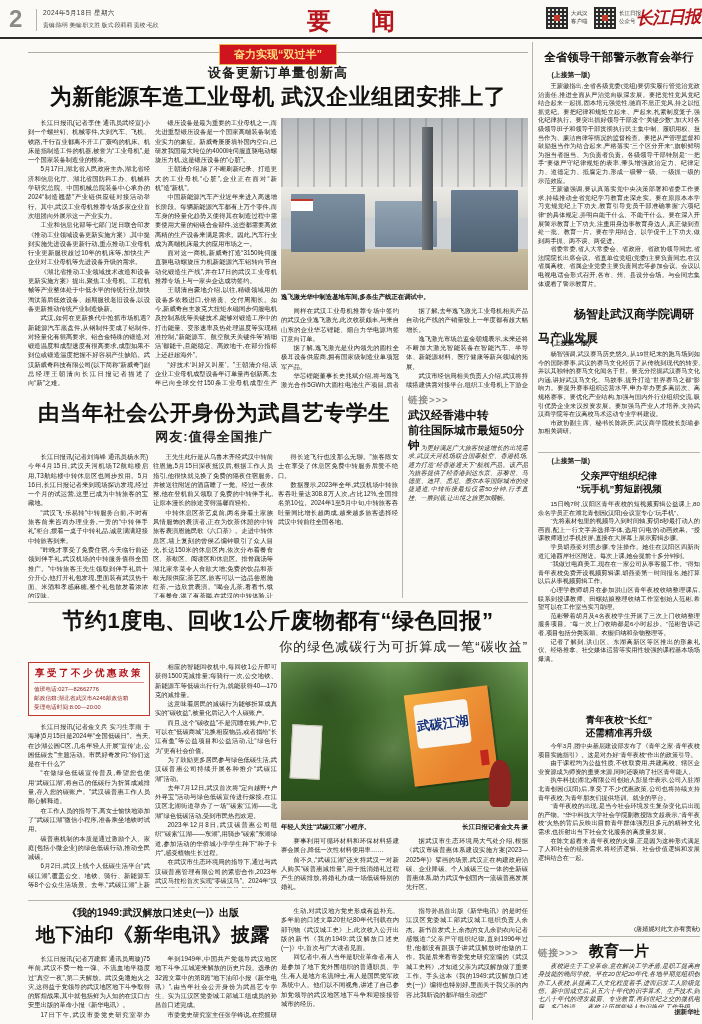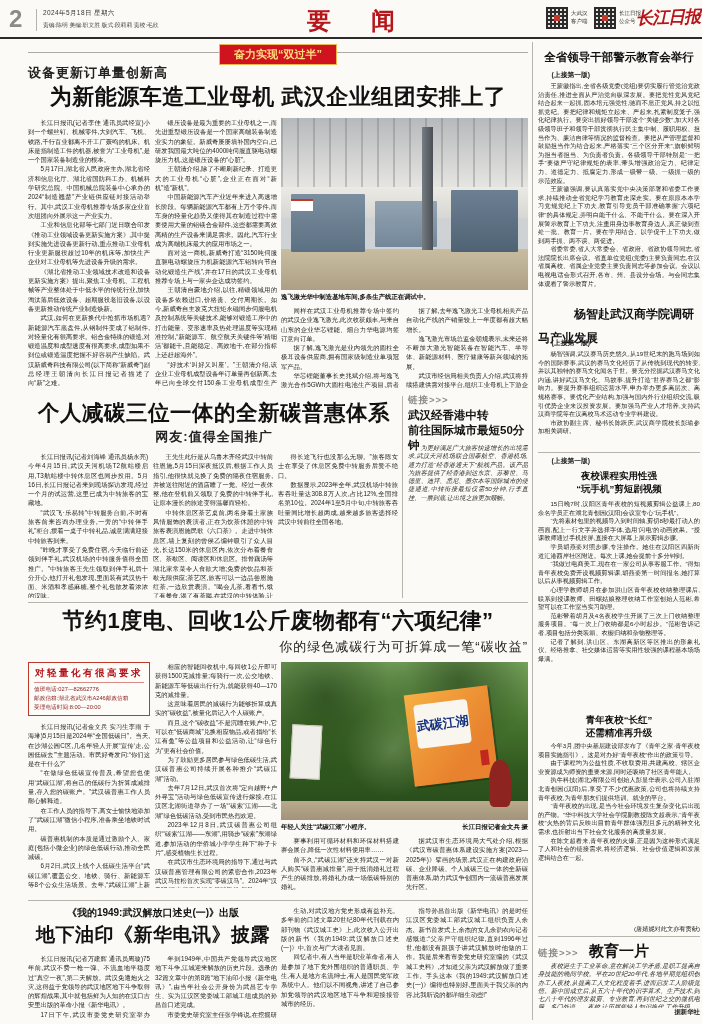--- a/index.html
+++ b/index.html
@@ -25,21 +25,21 @@
   .s-para { font-size:6.2px; line-height:8.6px; text-align:justify; text-indent:2em; color:#1e1e1e; }
   .i-para { font-size:6.2px; line-height:8.3px; text-align:justify; text-indent:2em; color:#2b2b2b; font-style:italic; }
   .n-line { font-size:5.7px; line-height:9px; color:#8a2020; text-align:left; }
   .hline { position:absolute; height:1px; background:#b9b4ab; }
   .vline { position:absolute; width:1px; background:#b9b4ab; }
   .caption { position:absolute; font-size:6.4px; color:#111; font-weight:bold; }
 
   
   .banner-rule { position:absolute; left:28px; top:52px; width:500px; height:1px; background:#b0aba2; }
   .banner { position:absolute; left:278px; top:44px; transform:translateX(-50%); background:#cf1420; color:#ffdf7e; font-weight:bold; font-size:11px; padding:2px 14px; border:1px solid #e9b84e; white-space:nowrap; }
-  .kicker { position:absolute; left:28px; top:64px; width:500px; text-align:left; font-size:13px; font-weight:600; color:#222; letter-spacing:1px;font-family:Liberation Mono, monospace; }
+  .kicker { position:absolute; left:28px; top:64px; width:500px; text-align:center; font-size:13px; font-weight:600; color:#222; letter-spacing:1px;font-family:Liberation Mono, monospace; }
   .h-big { position:absolute; text-align:center; font-weight:900; color:#111; white-space:nowrap; letter-spacing:.5px; }
 
   
   .photo { position:absolute; overflow:hidden; }
   .ph-factory { background:#cfd2d4; }
   .f-ceiling { position:absolute; left:0; top:0; right:0; height:40%; background:repeating-linear-gradient(90deg,rgba(110,116,122,.35) 0 2px,transparent 2px 16px),linear-gradient(180deg,#b6b9bc,#e6e5e1); }
   .f-wall { position:absolute; left:0; top:40%; right:0; height:18%; background:linear-gradient(180deg,#eceae4,#d6d6d3); }
   .f-floor { position:absolute; left:0; bottom:0; right:0; height:24%; background:linear-gradient(180deg,#c9bda1,#ac9f85); }
   .f-m { position:absolute; border-radius:1px; }
   .f-col { position:absolute; left:57%; top:5%; width:4.5%; height:72%; background:linear-gradient(90deg,#767d83,#494f54); }
@@ -132,21 +132,21 @@
       <p class="para">同样在武汉工业母机推荐专场中签约的武汉企业逸飞激光,此次收获颇丰,与来自山东的企业华芯锂能、烟台力华电源均签订意向订单。</p>
       <p class="para">据了解,逸飞激光是业内领先的圆柱全极耳设备供应商,拥有国家级制造业单项冠军产品。</p>
       <p class="para">华芯锂能董事长史兆斌介绍,将与逸飞激光合作5GWh大圆柱电池生产项目,后者设备的稳定性、精度、良率、生产效率等技术方面已形成全面领先优势。</p>
     </div>
   <div class="col" style="left:406px;top:306px;width:122px;height:84px">
       <p class="para">据了解,去年逸飞激光工业母机相关产品自动化产线的产销量较上一年度都有超大幅增长。</p>
       <p class="para">逸飞激光市场总监金朝规表示,未来还将不断加大激光智能装备在智能汽车、半导体、新能源材料、医疗健康等新兴领域的拓展。</p>
       <p class="para">武汉市经信局相关负责人介绍,武汉将持续搭建供需对接平台,组织工业母机上下游企业开展供需对接活动,提升工业母机产业创新能力、供给能力和支撑保障能力,促进武汉智能制造装备产业规模扩大、提质增效。</p>
     </div>
 
-  <div class="h-big" style="left:28px;top:398px;width:372px;font-size:21.5px">个人减碳三位一体的全新碳普惠体系</div>
+  <div class="h-big" style="left:28px;top:398px;width:372px;font-size:21.5px">由当年社会公开身份为武昌艺专学生</div>
   <div style="position:absolute;left:28px;top:428px;width:372px;text-align:center;font-size:13px;font-weight:600;color:#222;letter-spacing:1px">网友:值得全国推广</div>
 
   <div class="col" style="left:28px;top:452px;width:120px;height:146px">
       <p class="para">长江日报讯(记者刘海锋 通讯员杨永亮)今年4月15日,武汉天河机场T2航站楼启用,T3航站楼中转休息区也同步投用。5月16日,长江日报记者来到现场探访发现,经过一个月的试运营,这里已成为中转旅客的宝藏地。</p>
       <p class="para">“武汉飞·乐易转”中转服务台前,不时有旅客前来咨询办理业务,一旁的“中转伴手礼”柜台,摆着一桌子中转礼品,诚意满满迎接中转旅客到来。</p>
       <p class="para">“昨晚才享受了免费住宿,今天临行前还领到伴手礼,武汉机场的中转服务值得全国推广。”中转旅客王先生领取到伴手礼后十分开心,他打开礼包发现,里面装有武汉热干面、米酒和孝感麻糖,整个礼包散发着浓浓的汉味。</p>
     </div>
   <div class="col" style="left:153px;top:452px;width:120px;height:146px">
       <p class="para">王先生此行是从乌鲁木齐经武汉中转前往恩施,5月15日深夜抵汉后,根据工作人员指引,他很快就兑换了免费的隔夜住宿服务,并被送往附近的酒店睡了一觉。经过一夜休整,他在登机前又领取了免费的中转伴手礼,让原本漫长的旅途变得温馨而轻松。</p>
       <p class="para">中转休息区茶艺桌前,两名身着土家族风情服饰的表演者,正在为饮茶休憩的中转旅客表演恩施民歌《六口茶》。走进中转休息区,墙上复刻的曾侯乙编钟吸引了众人目光,长达150米的休息区内,依次分布着餐食区、茶歇区、阅读区和休息区。排骨藕汤等湖北家常菜令人食欲大增;免费的饮品和茶歇无限供应;茶艺区,旅客可以一边品尝恩施红茶,一边欣赏表演。“喝会儿茶,看看书,饿了有餐食,渴了有茶喝,在武汉的中转体验,让我第一次觉</p>
@@ -161,25 +161,25 @@
   <div class="link-title" style="position:absolute;left:408px;top:408px;width:120px">
     <div>武汉经香港中转</div>
     <div>前往国际城市最短50分钟</div>
   </div>
   <div class="col" style="left:408px;top:444px;width:120px;height:154px">
       <p class="i-para">为更好满足广大旅客快速增长的出境需求,武汉天河机场联合国泰航空、香港机场,通力打造“经香港通天下”航线产品。该产品为旅客提供了经香港到达东京、苏黎世、马德里、迪拜、悉尼、墨尔本等国际城市的便捷通道,中转衔接最短仅需50分钟,行李直挂、一票到底,让出境之旅更加顺畅。</p>
     </div>
 
   <div class="hline" style="left:28px;top:602px;width:500px"></div>
 
-  <div class="h-big" style="left:28px;top:606px;width:500px;font-size:22px">节约1度电、回收1公斤废物都有“六项纪律”</div>
+  <div class="h-big" style="left:28px;top:606px;width:500px;font-size:22px">节约1度电、回收1公斤废物都有“绿色回报”</div>
   <div style="position:absolute;left:28px;top:638px;width:500px;text-align:right;font-size:13px;font-weight:400;color:#222;letter-spacing:1px">你的绿色减碳行为可折算成一笔“碳收益”</div>
 
   <div class="notice" style="left:28px;top:662px;width:122px;height:54px">
-    <div class="notice-title">对轻量化有很高要求</div>
+    <div class="notice-title">享受了不少优惠政策</div>
     <div>
         <p class="n-line">值班电话:027—82662776</p>
         <p class="n-line">邮政信箱:湖北省武汉市A246邮政信箱</p>
         <p class="n-line">受理电话时间:8:00—20:00</p>
       </div>
   </div>
   <div class="col" style="left:28px;top:722px;width:122px;height:166px">
       <p class="para">长江日报讯(记者金文兵 实习生李雨 于海琳)5月15日是2024年“全国低碳日”。当天,在沙湖公园C区,几名年轻人开展“宣传‘走,公园低碳去’”主题活动。市民好奇发问:“你们这是在干什么?”</p>
       <p class="para">“在做绿色低碳宣传普及,希望您也使用‘武碳江湖’,将自己的低碳行为折算成减排量,存入您的碳账户。”武汉碳普惠工作人员耐心解释道。</p>
       <p class="para">在工作人员的指导下,高女士愉快地添加了“武碳江湖”微信小程序,准备乘坐地铁时试用。</p>
@@ -253,21 +253,21 @@
   <div class="sb-h2" style="top:302px">杨智赴武汉商学院调研马产业发展</div>
   <div class="sb-cont" style="top:338px">(上接第一版)</div>
   <div class="col" style="left:538px;top:350px;width:162px;height:98px">
       <p class="s-para">杨智强调,武汉赛马历史悠久,从19世纪末的跑马场到如今的国际赛事,武汉的赛马文化经历了从传统到现代的转变,并以其独特的赛马文化闻名于世。要充分挖掘武汉赛马文化内涵,讲好武汉马文化、马故事,提升打造“世界赛马之都”影响力。要提升赛事组织运营水平,申办举办更多高层次、高规格赛事。要优化产业结构,加强与国内外行业组织交流,吸引优势企业来汉投资发展。要加强马产业人才培养,支持武汉商学院等在汉高校马术运动专业学科建设。</p>
       <p class="s-para">市政协副主席、秘书长陈跃庆,武汉商学院校长彭瑜参加相关调研。</p>
     </div>
 
   <div class="hline" style="left:538px;top:452px;width:162px"></div>
   <div class="sb-cont" style="top:456px">(上接第一版)</div>
   <div class="sb-sub" style="top:470px">
-    <div>夜校课程实用性强</div>
+    <div>父亲严守组织纪律</div>
     <div>“玩手机”剪短剧视频</div>
   </div>
   <div class="col" style="left:538px;top:500px;width:162px;height:210px">
       <p class="s-para">15日晚7时,汉阳区青年夜校的短视频剪辑公益课上,80余名学员正在湖北青创园(汉阳)会议室专心“玩手机”。</p>
       <p class="s-para">“先将素材包里的视频导入到时间轴,剪切8秒最打动人的画面,配上一行文字并选择字体,选用‘闪电’的动画效果。”授课教师通过手机投屏,直接在大屏幕上展示剪辑步骤。</p>
       <p class="s-para">学员胡燕姿对照步骤,专注操作。她住在汉阳区四新街道汇港西岸社区附近。每次上课,她会提前十多分钟到。</p>
       <p class="s-para">“我做过电商美工,现在在一家公司从事客服工作。”得知青年夜校免费开设视频剪辑课,胡燕姿第一时间报名,她打算以后从事视频剪辑工作。</p>
       <p class="s-para">心理学教师胡月在参加洪山区青年夜校收纳整理课后,联系到授课教师、田螺姑娘整理收纳工作室创始人范彬,希望可以在工作室当实习助理。</p>
       <p class="s-para">范彬带着胡月及4名夜校学生开展了三次上门收纳整理服务项目。“每一次上门收纳都是6小时起步。”范彬告诉记者,项目包括分类装箱、衣橱归纳和杂物整理等。</p>
       <p class="s-para">记者了解到,洪山区、东湖高新区等区推出的形象礼仪、经络推拿、社交媒体运营等实用性较强的课程基本场场爆满。</p>

